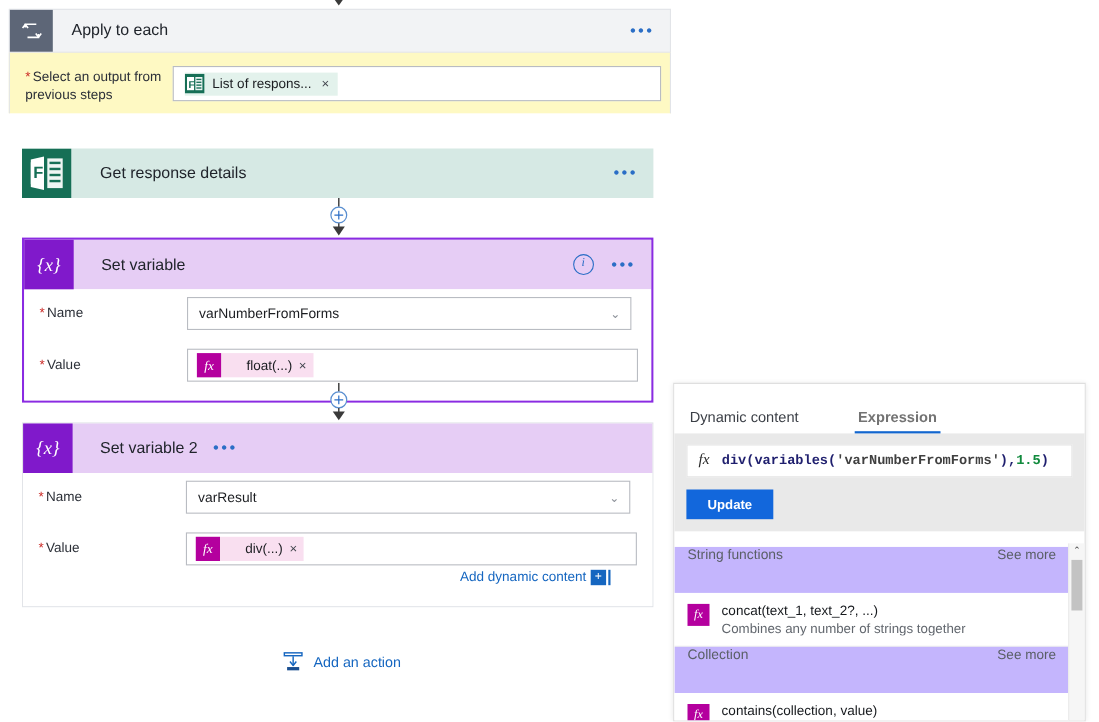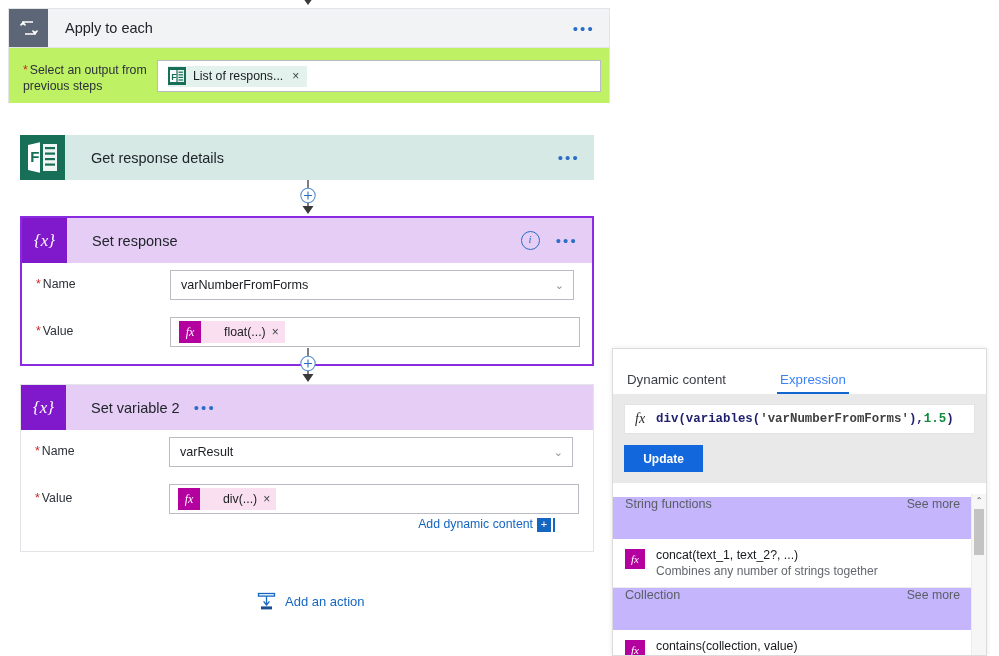--- a/index.html
+++ b/index.html
@@ -46,21 +46,21 @@
     margin-left: auto; margin-right: 14px;
     color: #2b6ec6; letter-spacing: 2.2px;
     font-size: 15px; line-height: 1;
     cursor: pointer; user-select: none;
   }
 
   
   #scope-body {
     position: absolute; left: 8px; top: 48px;
     width: 602px; height: 55px;
-    background: #bef264;
+    background: #fef9c3;
     border-left: 1px solid #e2e4e8;
     border-right: 1px solid #e2e4e8;
     box-sizing: border-box;
   }
   #scope-field-label {
     position: absolute; left: 14px; top: 14px;
     width: 130px;
     font-size: 12.3px; color: #2c3038; line-height: 16px;
   }
   .req-star { color: #c9231f; margin-right: 2px; }
@@ -199,21 +199,21 @@
   }
   #panel-tabs {
     height: 45px; display: flex; align-items: flex-end;
     padding-left: 11px; background: #fff; gap: 22px;
   }
   .tab {
     font-size: 13.3px; color: #3b3f46;
     padding: 0 3px 7px 3px; margin-right: 26px;
     cursor: pointer; position: relative;
   }
-  .tab.active { color: #3b82f6; font-weight: normal; }
+  .tab.active { color: #737373; font-weight: bold; }
   .tab.active::after {
     content: ""; position: absolute; left: 0; right: 0; bottom: 0;
     height: 2.5px; background: #1266cf;
   }
   #expr-area {
     background: #e9e9e9; padding: 10px 11px 11px 11px;
   }
   #expr-box {
     height: 30px; background: #fff; border: 1px solid #e3e3e3;
     display: flex; align-items: center; box-sizing: border-box;
@@ -352,21 +352,21 @@
     <path d="M14 0 L14 8" stroke="#3a3a3a" stroke-width="1.3" fill="none"></path>
     <circle cx="14" cy="15.5" r="7.2" fill="#ffffff" stroke="#5a8fd0" stroke-width="1.1"></circle>
     <path d="M14 11.5 L14 19.5 M10 15.5 L18 15.5" stroke="#2b6ec6" stroke-width="1.1"></path>
     <path d="M14 23 L14 28" stroke="#3a3a3a" stroke-width="1.3" fill="none"></path>
     <path d="M8.5 26 L14 34 L19.5 26 Z" fill="#3a3a3a"></path>
   </svg>
 
   <div class="var-card selected" style="top:216px;">
     <div class="var-head">
       <span class="var-icon">{x}</span>
-      <span class="var-title">Set response</span>
+      <span class="var-title">Set variable</span>
       <span class="info-icon">i</span>
       <span class="ellipsis">•••</span>
     </div>
     <div class="var-body">
       <div class="field-row">
         <span class="field-label">
           <span class="req-star">*</span><span>Name</span>
         </span>
         <div class="field-input">
           <span class="val-text">varNumberFromForms</span>

